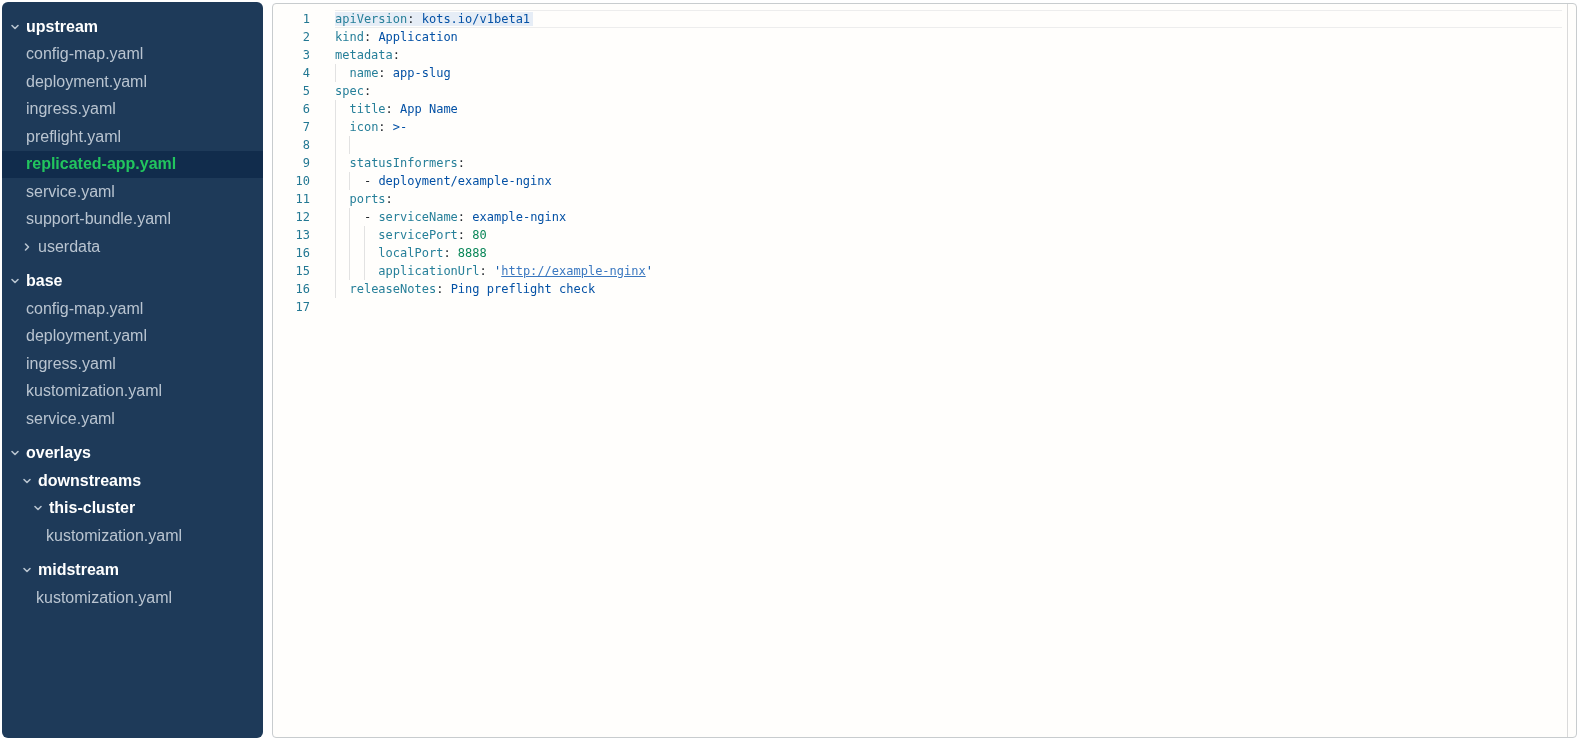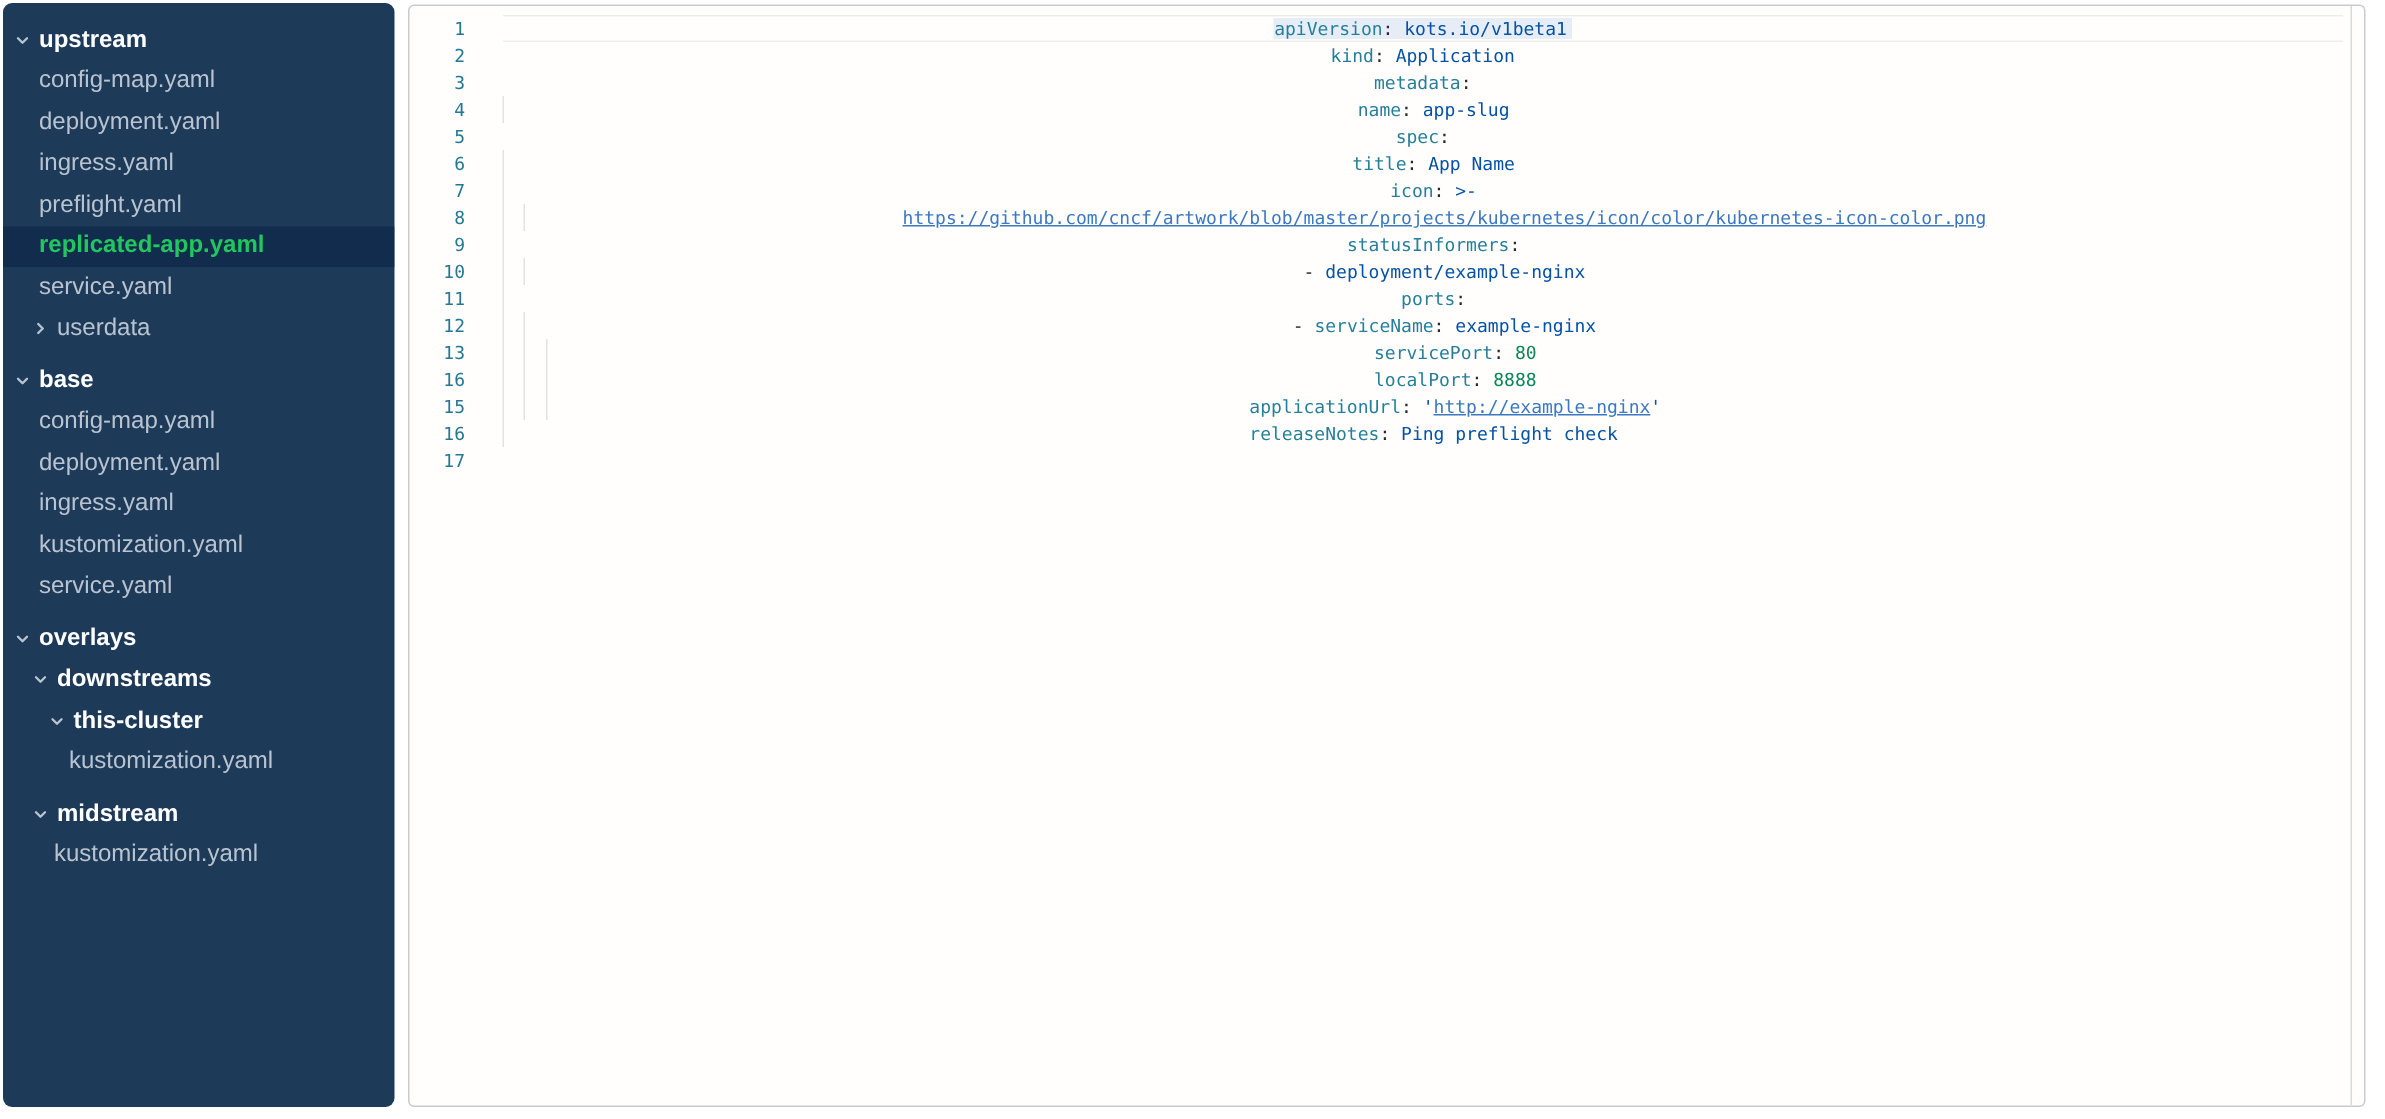--- a/index.html
+++ b/index.html
@@ -42,21 +42,21 @@
   }
   #editor::after { 
     content:""; position:absolute; top:0; bottom:0; right:8px; width:1px;
     background:#dadada;
   }
   .cl { display:flex; height:18px; white-space:pre; }
   .ln {
     width:37px; text-align:right; flex:none;
     color:var(--line-number,#237893); user-select:none;
   }
-  .ct { margin-left:25px; margin-right:14px; position:relative; flex:1;text-align:center; }
+  .ct { margin-left:25px; margin-right:14px; position:relative; flex:1; }
   .cl.hl .ct { box-shadow: inset 0 1px 0 #ededed, inset 0 -1px 0 #ededed; }
   .sel { background:var(--line-highlight,#e6edf6); padding-right:3px; }
   .guide { position:absolute; top:0; bottom:0; width:1px; background:var(--indent-guide,#e2e2e2); }
   .tk-k { color:var(--token-key,#267f99); }
   .tk-s { color:var(--token-string,#0451a5); }
   .tk-n { color:var(--token-number,#098658); }
   .tk-p { color:var(--token-punct,#24292e); }
   .tk-t { color:#24292e; }
   .tk-l { color:var(--token-link,#3b78c0); text-decoration:underline; }
 </style>
@@ -82,20 +82,23 @@
       <span>ingress.yaml</span>
     </div>
     <div class="trow file d1">
       <span>preflight.yaml</span>
     </div>
     <div class="trow file d1 selected">
       <span>replicated-app.yaml</span>
     </div>
     <div class="trow file d1">
       <span>service.yaml</span>
+    </div>
+    <div class="trow file d1">
+      <span>support-bundle.yaml</span>
     </div>
     <div class="trow folder d1 collapsed">
       <span class="chev">
         <svg width="10" height="10" viewBox="0 0 10 10">
           <polyline points="3.5,2 6.5,5 3.5,8" fill="none" stroke="#b7c3cf" stroke-width="1.6" stroke-linecap="round" stroke-linejoin="round"></polyline>
         </svg>
       </span>
       <span>userdata</span>
     </div>
     <div class="trow folder d0 gap">
@@ -161,21 +164,21 @@
     </div>
   </nav>
 <main id="editor">
     <div class="cl hl"><span class="ln">1</span><span class="ct"><span class="sel"><span class="tk-k">apiVersion</span><span class="tk-p">:</span><span class="tk-t"> </span><span class="tk-s">kots.io/v1beta1</span></span></span></div>
     <div class="cl"><span class="ln">2</span><span class="ct"><span class="tk-k">kind</span><span class="tk-p">:</span><span class="tk-t"> </span><span class="tk-s">Application</span></span></div>
     <div class="cl"><span class="ln">3</span><span class="ct"><span class="tk-k">metadata</span><span class="tk-p">:</span></span></div>
     <div class="cl"><span class="ln">4</span><span class="ct"><i class="guide" style="left: 0px;"></i><span class="tk-t">  </span><span class="tk-k">name</span><span class="tk-p">:</span><span class="tk-t"> </span><span class="tk-s">app-slug</span></span></div>
     <div class="cl"><span class="ln">5</span><span class="ct"><span class="tk-k">spec</span><span class="tk-p">:</span></span></div>
     <div class="cl"><span class="ln">6</span><span class="ct"><i class="guide" style="left: 0px;"></i><span class="tk-t">  </span><span class="tk-k">title</span><span class="tk-p">:</span><span class="tk-t"> </span><span class="tk-s">App Name</span></span></div>
     <div class="cl"><span class="ln">7</span><span class="ct"><i class="guide" style="left: 0px;"></i><span class="tk-t">  </span><span class="tk-k">icon</span><span class="tk-p">:</span><span class="tk-t"> </span><span class="tk-s">&gt;-</span></span></div>
-    <div class="cl"><span class="ln">8</span><span class="ct"><i class="guide" style="left: 0px;"></i><i class="guide" style="left: 14.44px;"></i><span class="tk-t">    </span><span class="tk-l">https://github.com/cncf/artwork/blob/master/projects/kubernetes/icon/color/kubernetes-icon-color.png</span></span></div>
+    <div class="cl"><span class="ln">8</span><span class="ct"><i class="guide" style="left: 0px;"></i><i class="guide" style="left: 14.44px;"></i><span class="tk-t">    </span></span></div>
     <div class="cl"><span class="ln">9</span><span class="ct"><i class="guide" style="left: 0px;"></i><span class="tk-t">  </span><span class="tk-k">statusInformers</span><span class="tk-p">:</span></span></div>
     <div class="cl"><span class="ln">10</span><span class="ct"><i class="guide" style="left: 0px;"></i><i class="guide" style="left: 14.44px;"></i><span class="tk-t">    </span><span class="tk-p">-</span><span class="tk-t"> </span><span class="tk-s">deployment/example-nginx</span></span></div>
     <div class="cl"><span class="ln">11</span><span class="ct"><i class="guide" style="left: 0px;"></i><span class="tk-t">  </span><span class="tk-k">ports</span><span class="tk-p">:</span></span></div>
     <div class="cl"><span class="ln">12</span><span class="ct"><i class="guide" style="left: 0px;"></i><i class="guide" style="left: 14.44px;"></i><span class="tk-t">    </span><span class="tk-p">-</span><span class="tk-t"> </span><span class="tk-k">serviceName</span><span class="tk-p">:</span><span class="tk-t"> </span><span class="tk-s">example-nginx</span></span></div>
     <div class="cl"><span class="ln">13</span><span class="ct"><i class="guide" style="left: 0px;"></i><i class="guide" style="left: 14.44px;"></i><i class="guide" style="left: 28.88px;"></i><span class="tk-t">      </span><span class="tk-k">servicePort</span><span class="tk-p">:</span><span class="tk-t"> </span><span class="tk-n">80</span></span></div>
     <div class="cl"><span class="ln">16</span><span class="ct"><i class="guide" style="left: 0px;"></i><i class="guide" style="left: 14.44px;"></i><i class="guide" style="left: 28.88px;"></i><span class="tk-t">      </span><span class="tk-k">localPort</span><span class="tk-p">:</span><span class="tk-t"> </span><span class="tk-n">8888</span></span></div>
     <div class="cl"><span class="ln">15</span><span class="ct"><i class="guide" style="left: 0px;"></i><i class="guide" style="left: 14.44px;"></i><i class="guide" style="left: 28.88px;"></i><span class="tk-t">      </span><span class="tk-k">applicationUrl</span><span class="tk-p">:</span><span class="tk-t"> </span><span class="tk-s">'</span><span class="tk-l">http://example-nginx</span><span class="tk-s">'</span></span></div>
     <div class="cl"><span class="ln">16</span><span class="ct"><i class="guide" style="left: 0px;"></i><span class="tk-t">  </span><span class="tk-k">releaseNotes</span><span class="tk-p">:</span><span class="tk-t"> </span><span class="tk-s">Ping preflight check</span></span></div>
     <div class="cl"><span class="ln">17</span><span class="ct"></span></div>
   </main>

